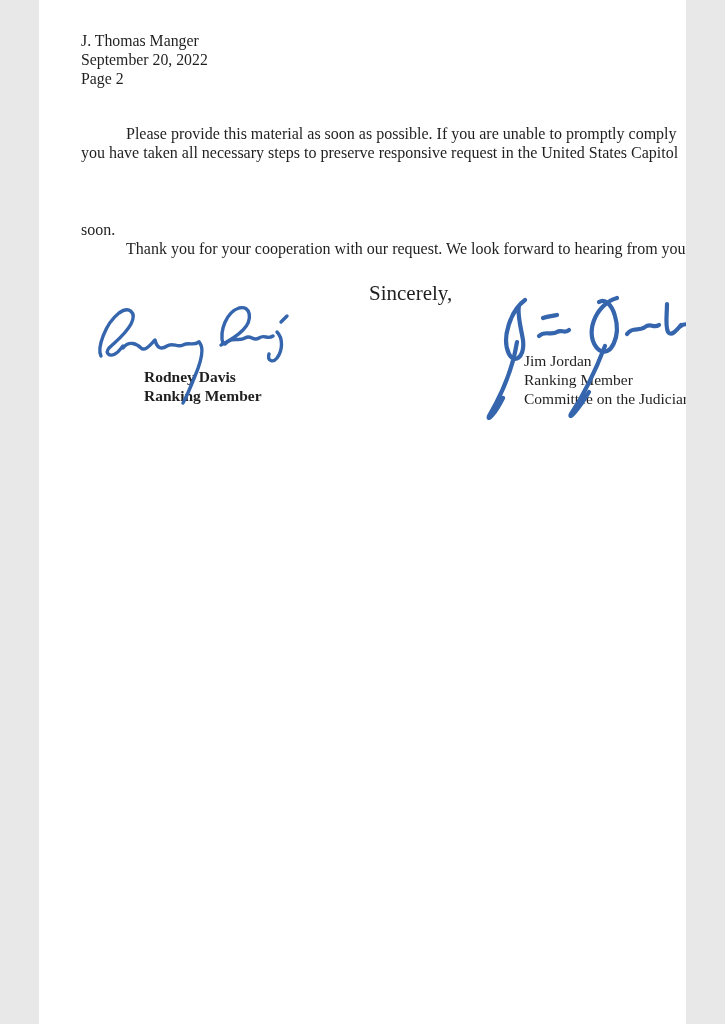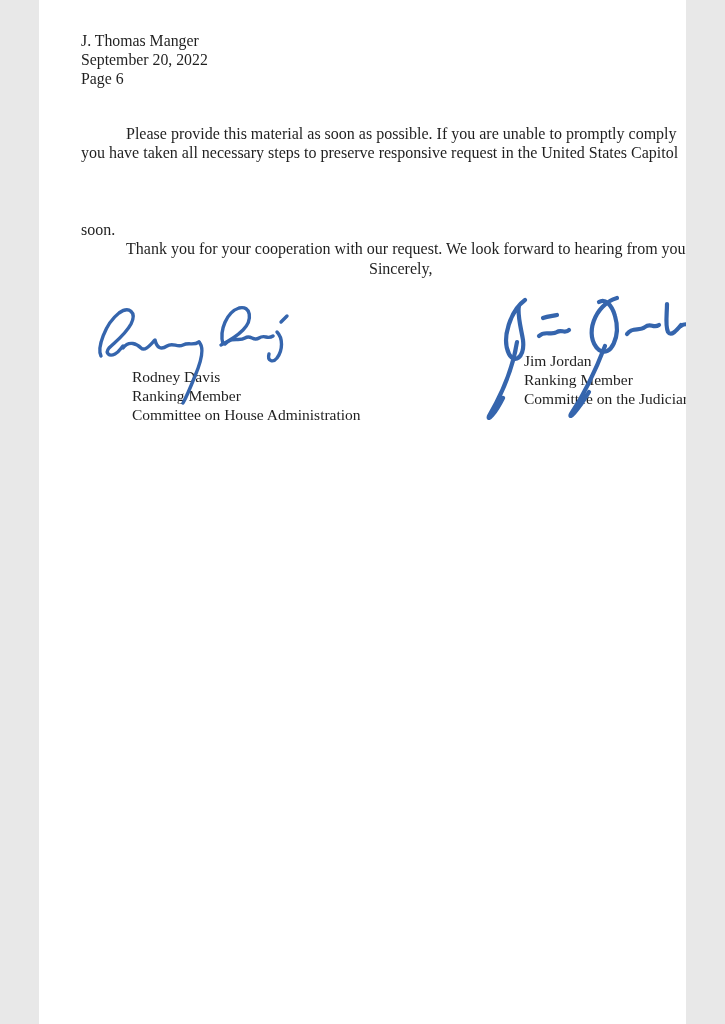--- a/index.html
+++ b/index.html
@@ -35,50 +35,50 @@
     white-space: nowrap;
   }
   .para .line.first {
     padding-left: 45px;
   }
   .p1 { top: 124px; }
   .p2 { top: 220px; }
   .closing {
     position: absolute;
     left: 330px;
-    top: 260px;
-    font-size: 16px;
+    top: 281px;
+    font-size: 21px;
     white-space: nowrap;
   }
   .sig-typed {
     position: absolute;
     font-size: 15.5px;
     line-height: 18.9px;
     white-space: nowrap;
     z-index: 1;
   }
-  .sig-typed.left-block { left: 93px; top: 368px; }
+  .sig-typed.left-block { left: 105px; top: 368px; font-weight: bold; }
   .sig-typed.right-block { left: 485px; top: 352px; }
   .sig-svg {
     position: absolute;
     z-index: 2;
     pointer-events: none;
   }
   .sig-svg.left-sig { left: 56px; top: 300px; }
   .sig-svg.right-sig { left: 428px; top: 290px; }
 </style>
 </head>
 <body>
 
 <div class="page">
 
   <div class="header">
     <div>J. Thomas Manger</div>
     <div>September 20, 2022</div>
-    <div>Page 6</div>
+    <div>Page 2</div>
   </div>
 
   <div class="para p1">
     <div class="line first">Please provide this material as soon as possible. If you are unable to promptly comply</div>
     <div class="line">you have taken all necessary steps to preserve responsive request in the United States Capitol</div>
   </div>
 
   <div class="para p2">
     <div class="line">soon.</div>
     <div class="line first">Thank you for your cooperation with our request. We look forward to hearing from you</div>
@@ -124,21 +124,20 @@
 
       <path d="M 200,14 C 200,24 198,36 201,42 C 204,47 210,40 214,35"></path>
 
       <path d="M 214,36 C 220,31 224,38 228,34 C 231,31 232,36 231,40 C 230,44 234,38 238,28"></path>
     </g>
   </svg>
 
   <div class="sig-typed left-block">
     <div>Rodney Davis</div>
     <div>Ranking Member</div>
-    <div>Committee on House Administration</div>
   </div>
 
   <div class="sig-typed right-block">
     <div>Jim Jordan</div>
     <div>Ranking Member</div>
     <div>Committee on the Judiciary</div>
   </div>
 
 </div>
 

